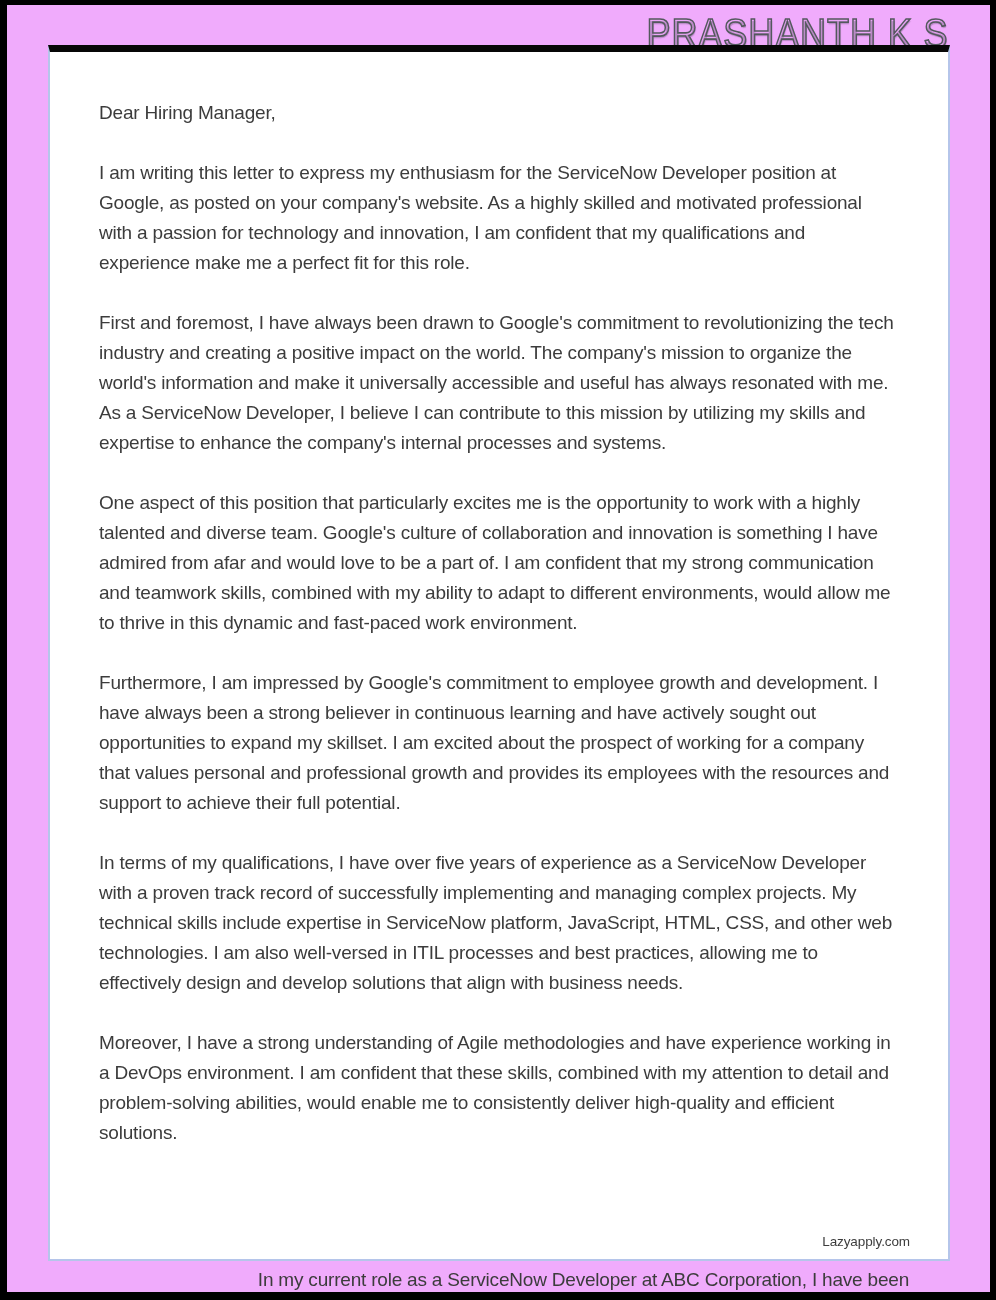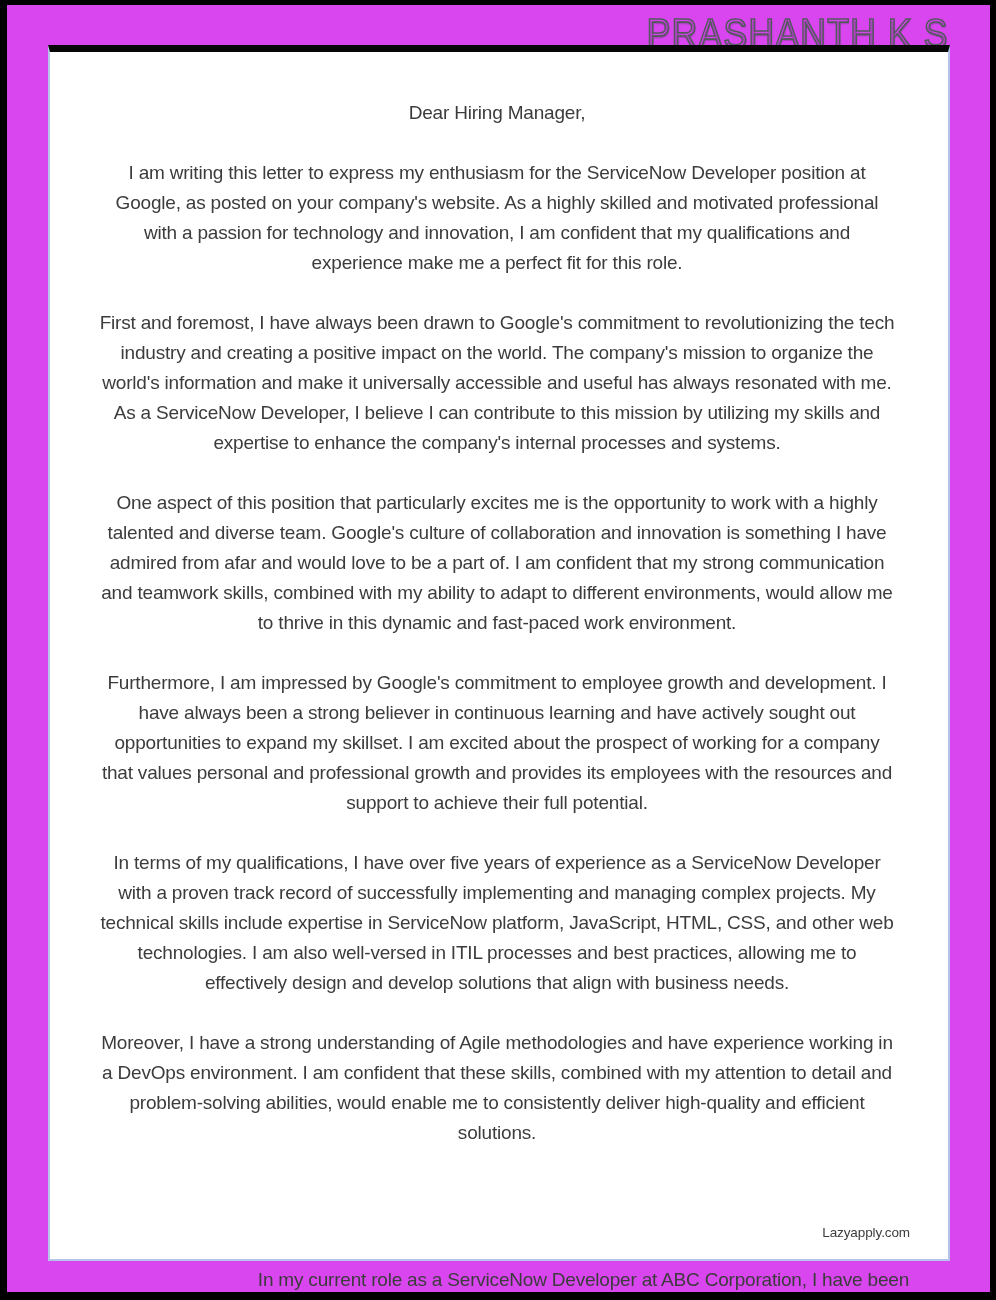--- a/index.html
+++ b/index.html
@@ -12,21 +12,21 @@
   .canvas {
     position: relative;
     width: 996px; height: 1300px;
     background: #000;
   }
   
   .bg {
     position: absolute;
     left: 7px; top: 5px;
     width: 983px; height: 1287px;
-    background: #d946ef;
+    background: #f0abfc;
     overflow: hidden;
   }
   
   .header-name {
     position: absolute;
     top: 6px; right: 42px;
     font-size: 43px;
     line-height: 44px;
     font-weight: 400;
     letter-spacing: 1px;
@@ -43,32 +43,31 @@
     left: 41px; top: 40px;
     width: 902px; height: 1216px;
     box-sizing: border-box;
     background: #ffffff;
     border-top: 7px solid #070707;
     border-left: 2px solid #b5c5ea;
     border-right: 2px solid #b5c5ea;
     border-bottom: 2px solid #b5c5ea;
     padding: 46px 53px 0 49px;
     overflow: hidden;
-    text-align: center;
   }
   .body-text, .continuation {
     font-size: 19px;
     line-height: 30px;
     letter-spacing: -0.2px;
     color: #3c3c3c;
   }
   .page p { margin: 0 0 30px 0; }
   .brand {
     position: absolute;
-    right: 38px; bottom: 18px;
+    right: 38px; bottom: 9px;
     font-size: 13.5px;
     line-height: 16px;
     color: #3d3d3d;
     letter-spacing: -0.1px;
   }
   
   .continuation {
     position: absolute;
     left: 92px; top: 1260px;
     width: 810px;

